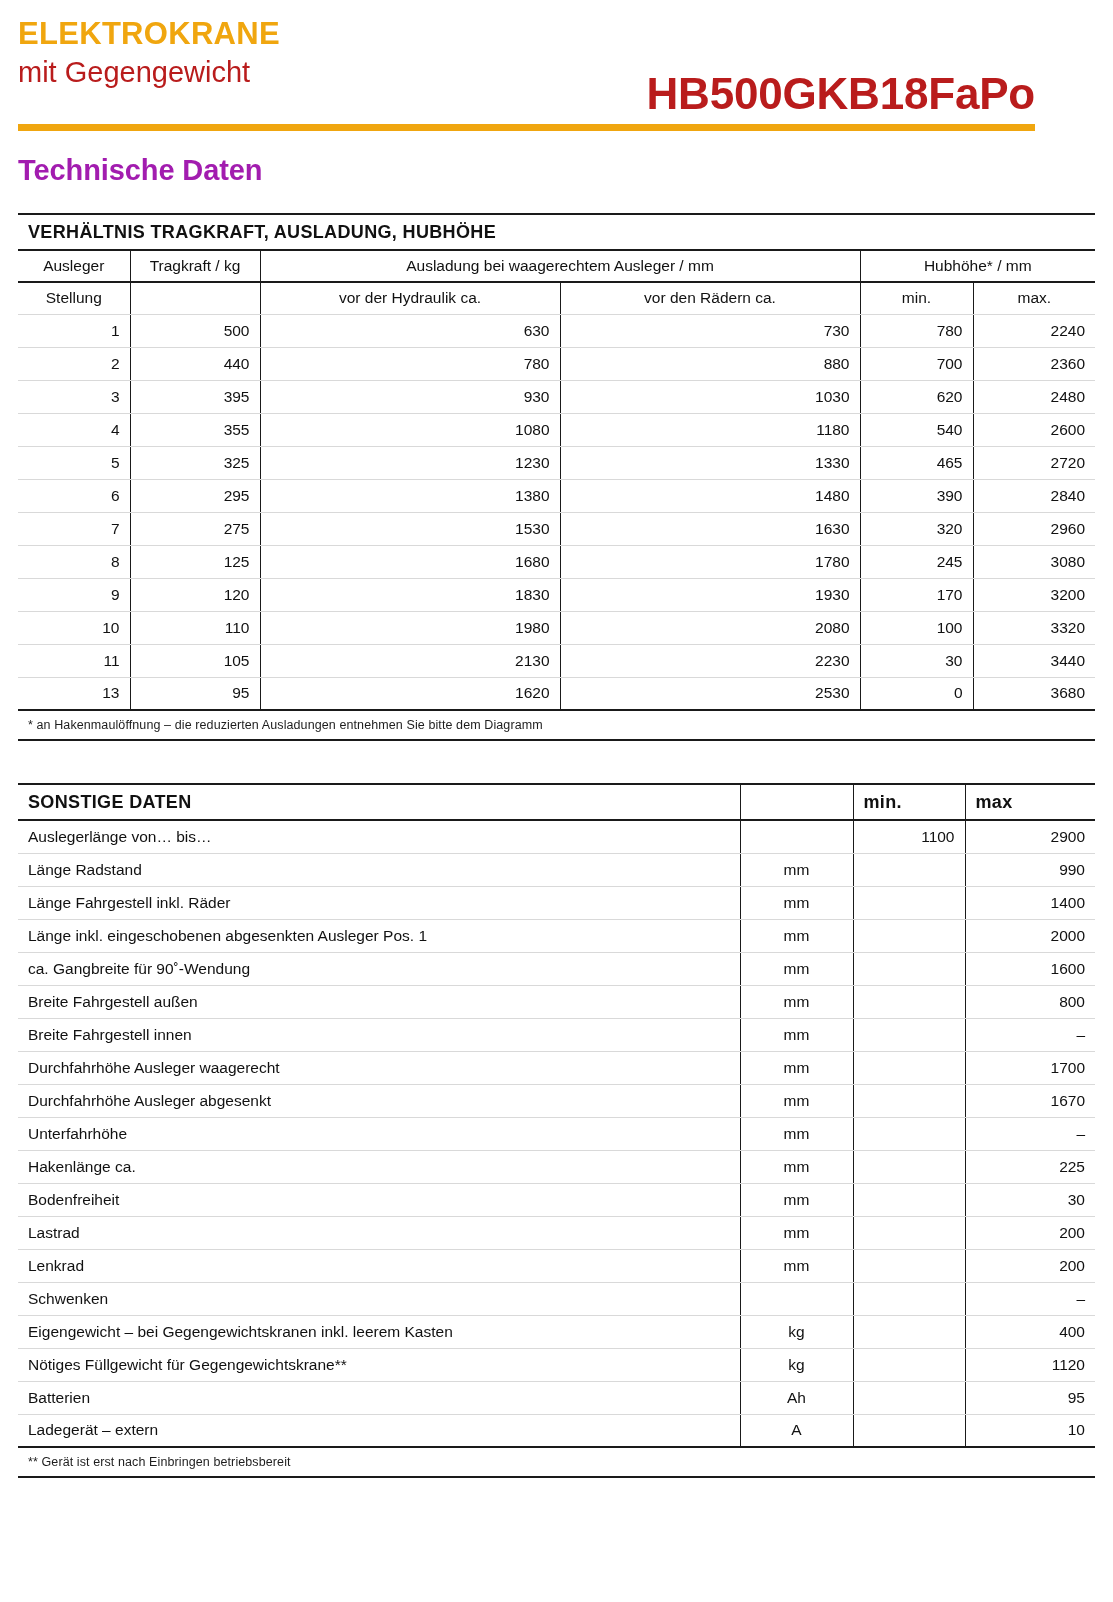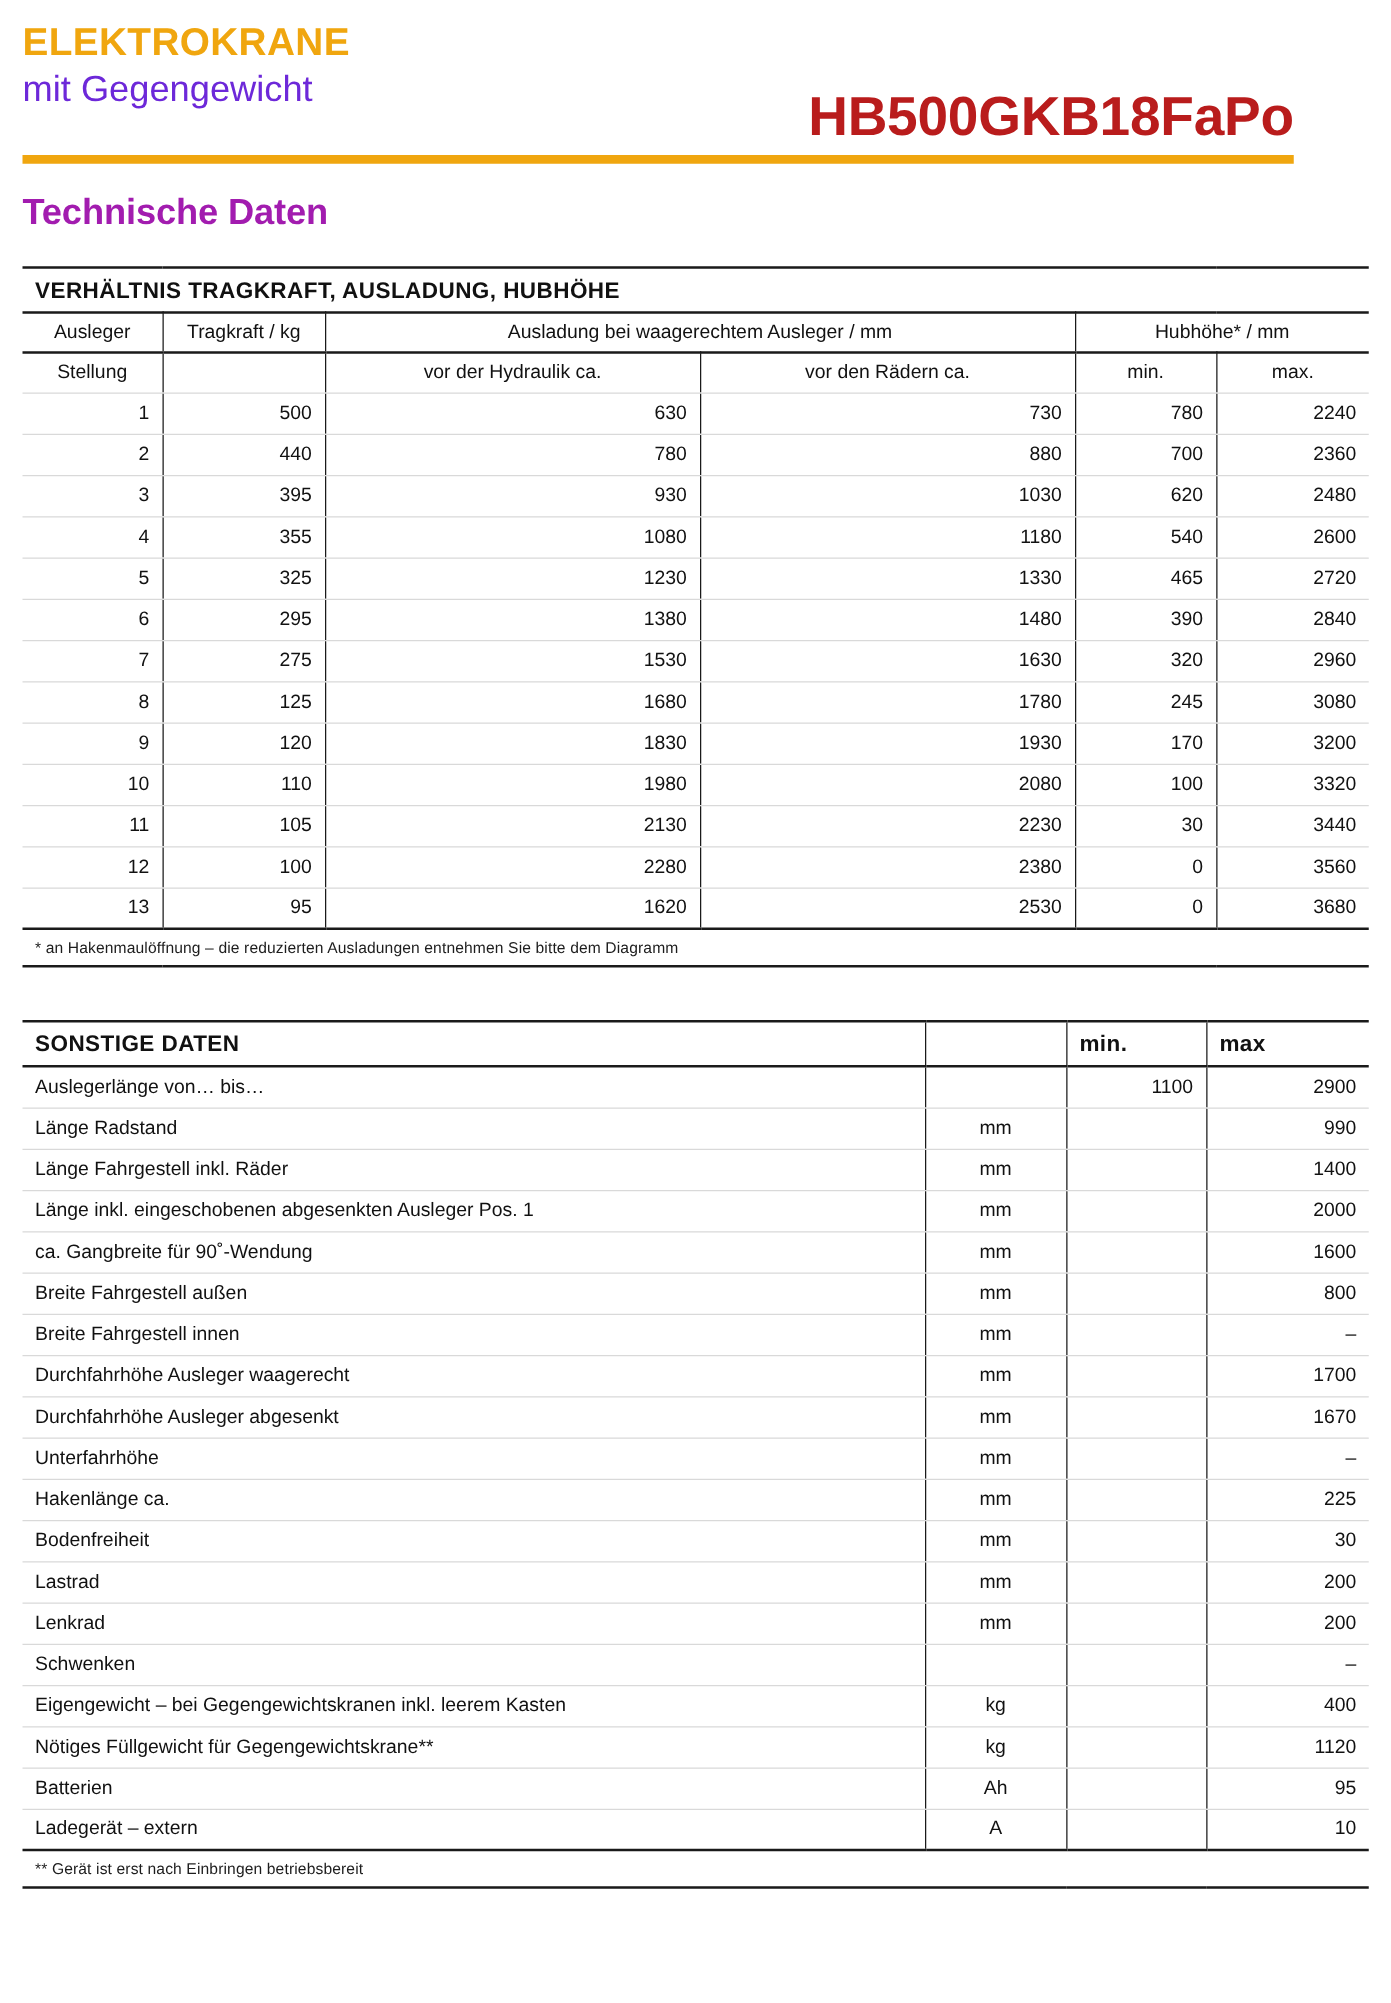--- a/index.html
+++ b/index.html
@@ -36,21 +36,21 @@
   }
   .brand-line1 {
     color: #F0A60F;
     font-size: 31px;
     font-weight: bold;
     letter-spacing: 0.3px;
     line-height: 36px;
     margin: 0;
   }
   .brand-line2 {
-    color: #6d28d9;
+    color: #b91c1c;
     font-size: 29px;
     font-weight: normal;
     line-height: 40px;
     margin: 0;
   }
   .hdr-right {
     position: absolute;
     right: 0;
     top: 69px;
     font-size: 44px;
@@ -257,28 +257,20 @@
           <td class="right vline">100</td>
           <td class="right vline">3320</td>
         </tr>
         <tr>
           <td class="right">11</td>
           <td class="right vline">105</td>
           <td class="right vline">2130</td>
           <td class="right vline">2230</td>
           <td class="right vline">30</td>
           <td class="right vline">3440</td>
-        </tr>
-        <tr>
-          <td class="right">12</td>
-          <td class="right vline">100</td>
-          <td class="right vline">2280</td>
-          <td class="right vline">2380</td>
-          <td class="right vline">0</td>
-          <td class="right vline">3560</td>
         </tr>
         <tr class="last">
           <td class="right bold">13</td>
           <td class="right vline">95</td>
           <td class="right vline">1620</td>
           <td class="right vline">2530</td>
           <td class="right vline">0</td>
           <td class="right vline">3680</td>
         </tr>
       </tbody>

